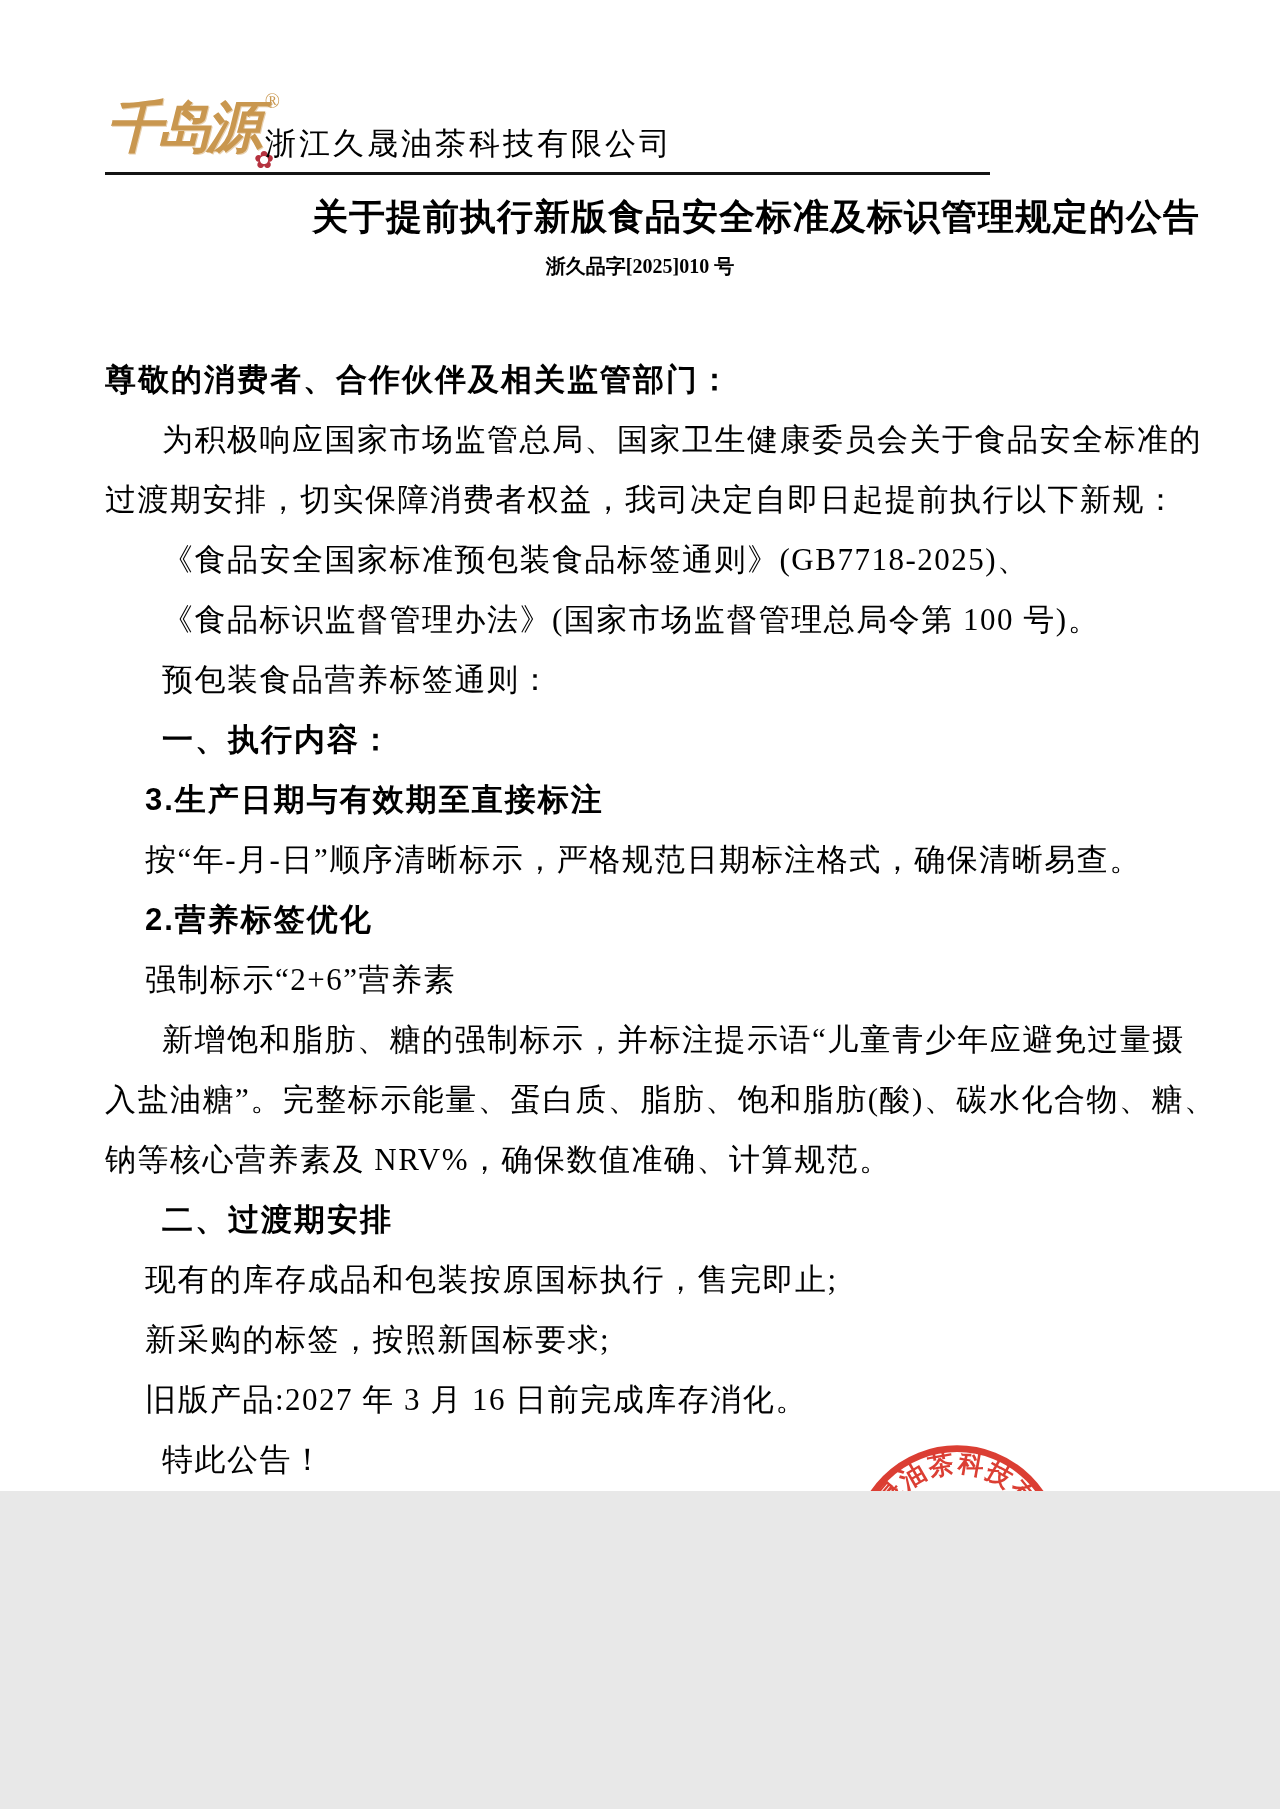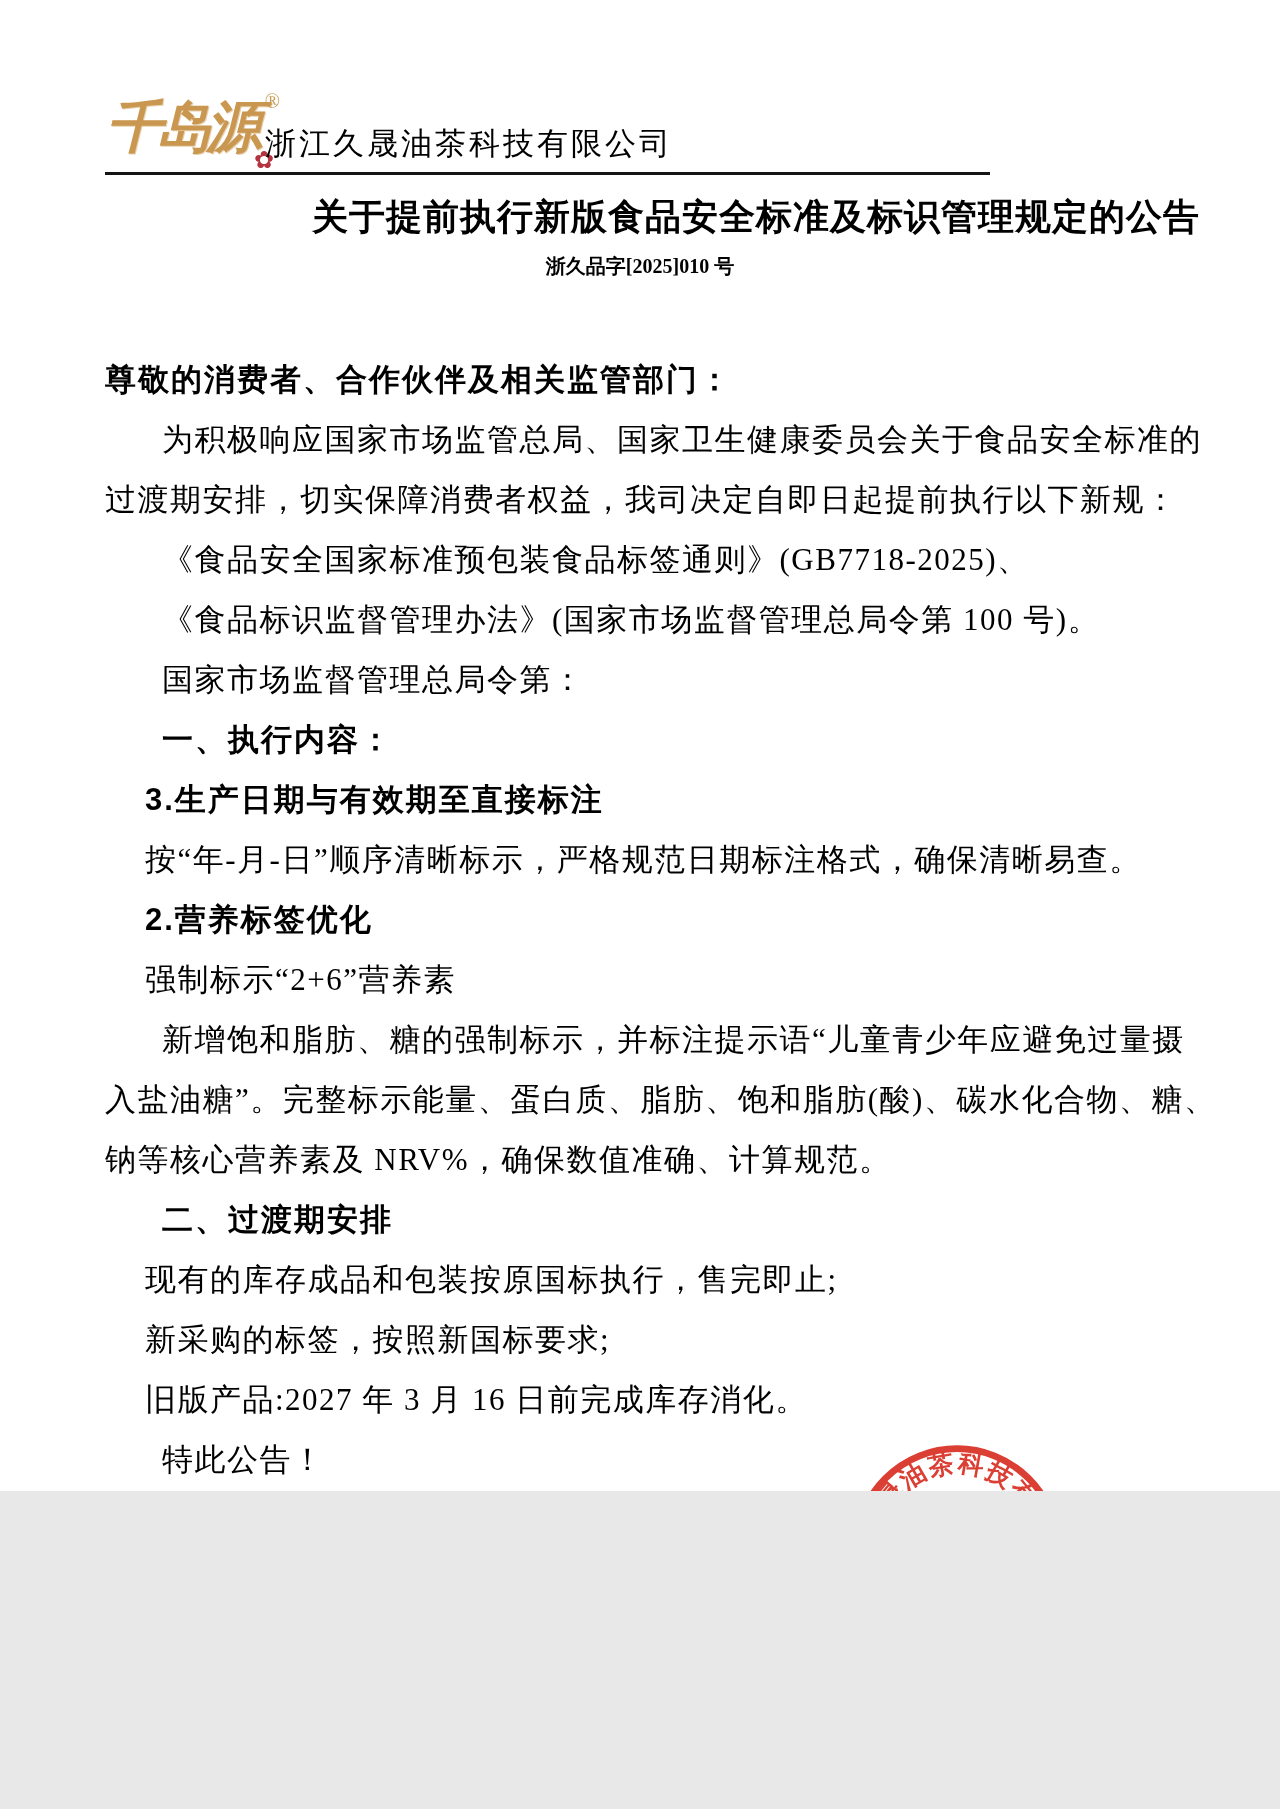--- a/index.html
+++ b/index.html
@@ -64,21 +64,21 @@
 
   <div class="title">关于提前执行新版食品安全标准及标识管理规定的公告</div>
   <div class="docnum">浙久品字[2025]010 号</div>
 
   <div class="body-block">
     <div class="line hei">尊敬的消费者、合作伙伴及相关监管部门：</div>
     <div class="line ind2">为积极响应国家市场监管总局、国家卫生健康委员会关于食品安全标准的</div>
     <div class="line">过渡期安排，切实保障消费者权益，我司决定自即日起提前执行以下新规：</div>
     <div class="line ind2">《食品安全国家标准预包装食品标签通则》(GB7718-2025)、</div>
     <div class="line ind2">《食品标识监督管理办法》(国家市场监督管理总局令第 100 号)。</div>
-    <div class="line ind2">国家市场监督管理总局令第：</div>
+    <div class="line ind2">预包装食品营养标签通则：</div>
     <div class="line ind2 hei">一、执行内容：</div>
     <div class="line ind1 hei">3.生产日期与有效期至直接标注</div>
     <div class="line ind1">按“年-月-日”顺序清晰标示，严格规范日期标注格式，确保清晰易查。</div>
     <div class="line ind1 hei">2.营养标签优化</div>
     <div class="line ind1">强制标示“2+6”营养素</div>
     <div class="line ind2">新增饱和脂肪、糖的强制标示，并标注提示语“儿童青少年应避免过量摄</div>
     <div class="line">入盐油糖”。完整标示能量、蛋白质、脂肪、饱和脂肪(酸)、碳水化合物、糖、</div>
     <div class="line">钠等核心营养素及 NRV%，确保数值准确、计算规范。</div>
     <div class="line ind2 hei">二、过渡期安排</div>
     <div class="line ind1">现有的库存成品和包装按原国标执行，售完即止;</div>

